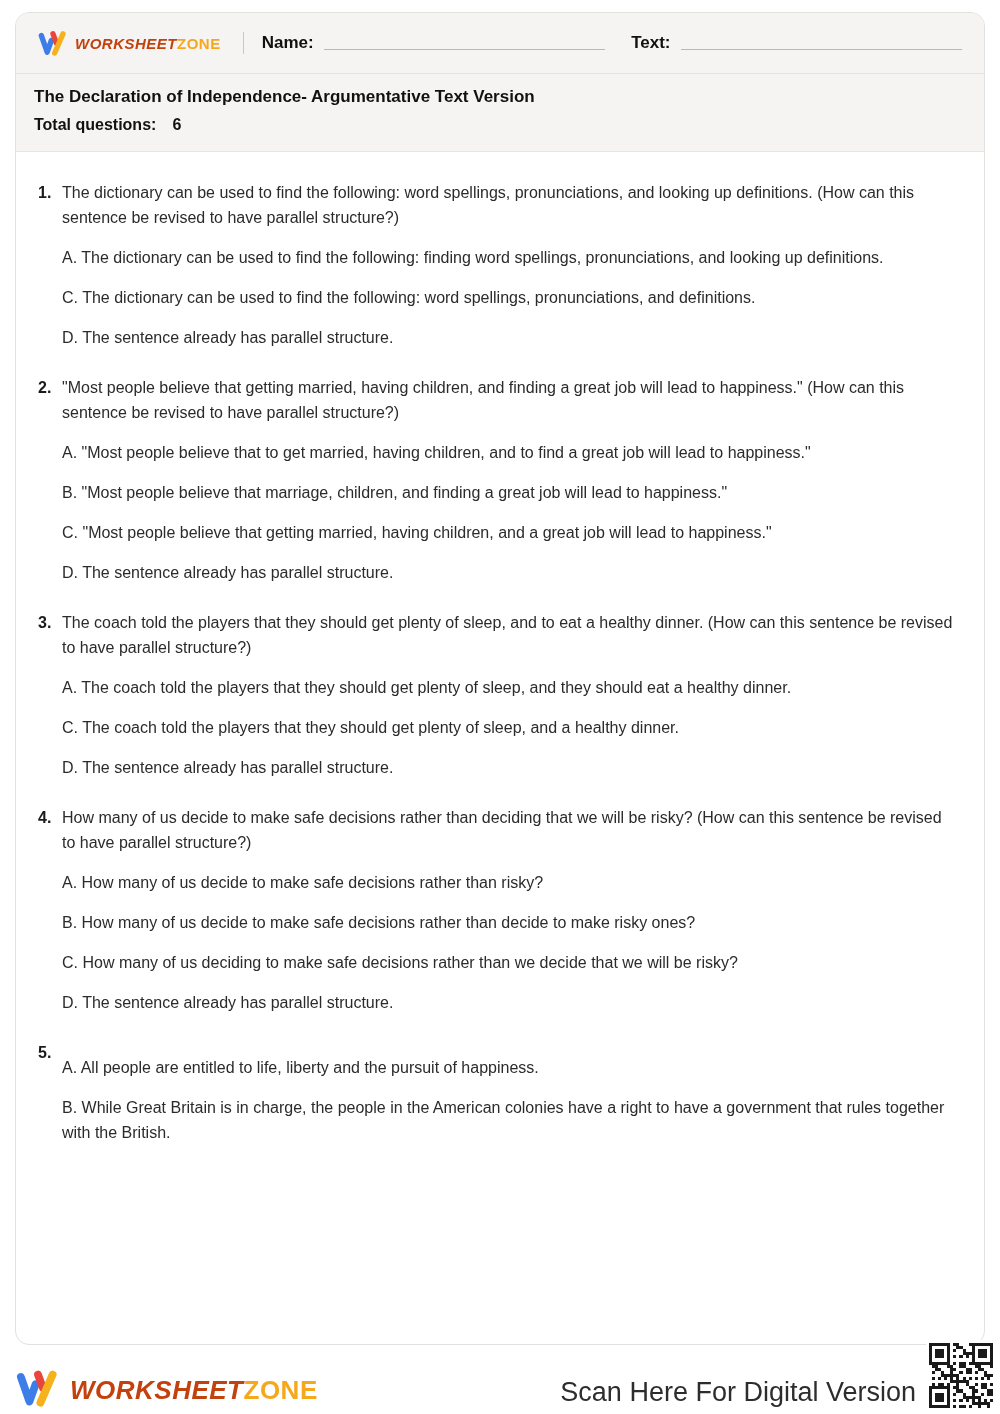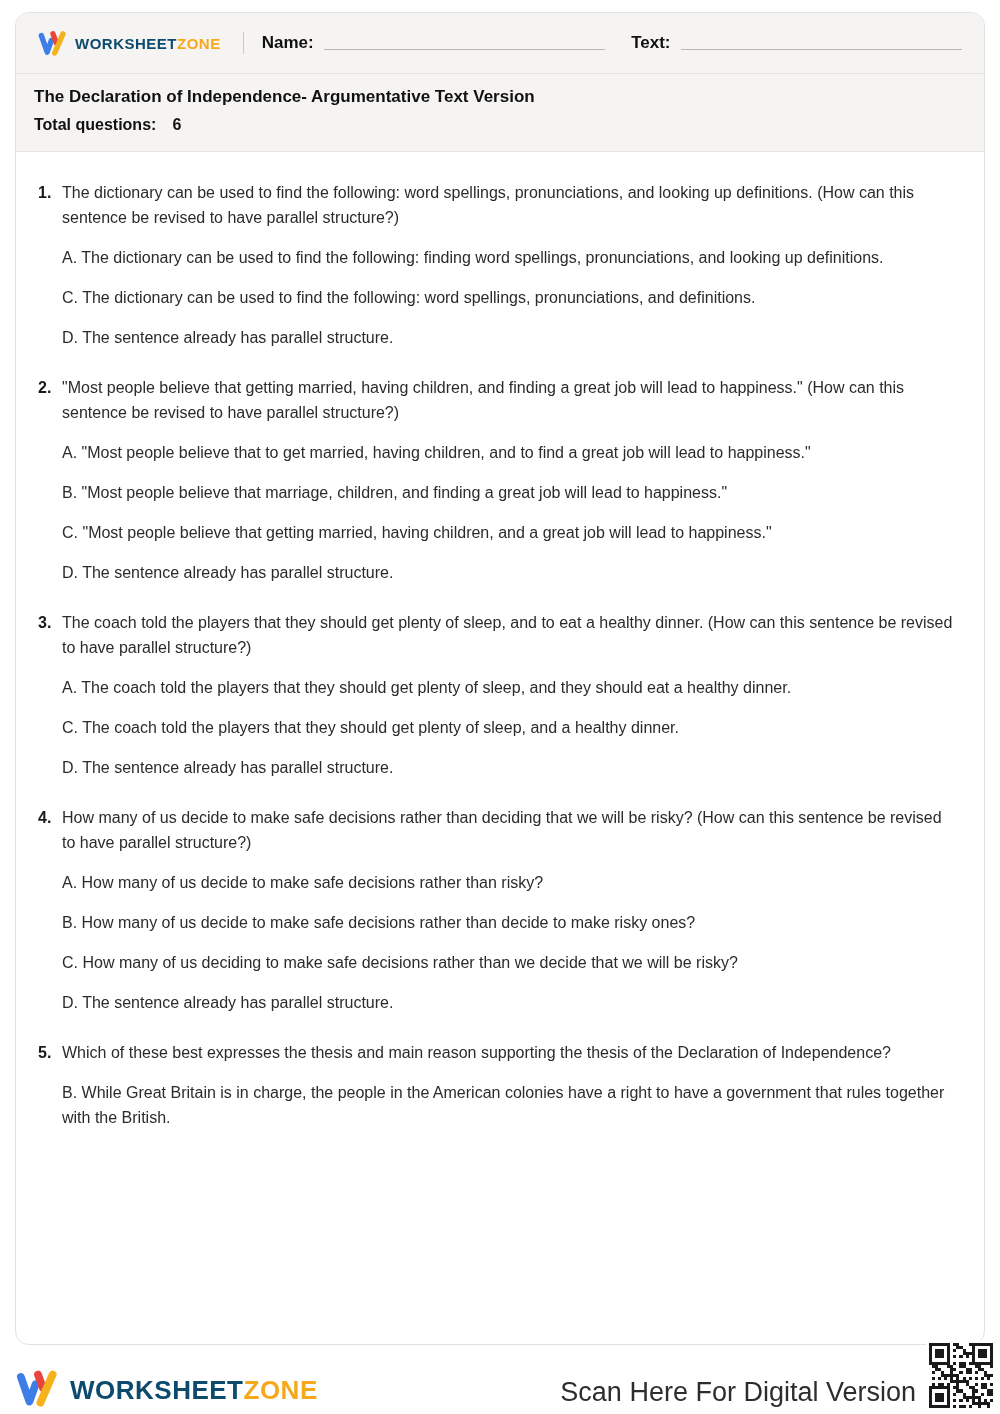--- a/index.html
+++ b/index.html
@@ -23,21 +23,21 @@
   }
   .card-header { background:#f5f4f2; border-bottom:1px solid #e6e5e2; }
   .header-row {
     display:flex; align-items:center;
     height:61px; padding:0 22px;
     border-bottom:1px solid #e3e2df;
   }
   .brand { display:flex; align-items:center; gap:7px; flex:0 0 auto; }
   .brand svg { display:block; }
   .brand-text { font-weight:bold; font-size:15px; letter-spacing:0.5px; white-space:nowrap; }
-  .brand-text .b-blue { color:#0c4a6e; }
+  .brand-text .b-blue { color:#c2410c;font-style:italic; }
   .brand-text .b-orange { color:#f6a81c; }
   .v-divider { width:1px; height:22px; background:#c9c8c6; margin:0 18px 0 22px; }
   .fill-line { flex:1 1 auto; border-bottom:1px solid #b9b8b6; height:14px; margin-left:10px; }
   .field-label { font-weight:bold; font-size:17px; color:#111; white-space:nowrap; }
   .grade-label { margin-left:26px; }
   .title-block { padding:13px 22px 17px 18px; }
   .doc-title { font-weight:bold; font-size:17px; color:#111; }
   .total-row { margin-top:9px; font-weight:bold; font-size:16px; color:#111; display:flex; }
   .total-value { margin-left:16px; }
 
@@ -138,21 +138,21 @@
           <div class="q-text">How many of us decide to make safe decisions rather than deciding that we will be risky? (How can this sentence be revised to have parallel structure?)</div>
           <div class="q-option">A. How many of us decide to make safe decisions rather than risky?</div>
           <div class="q-option">B. How many of us decide to make safe decisions rather than decide to make risky ones?</div>
           <div class="q-option">C. How many of us deciding to make safe decisions rather than we decide that we will be risky?</div>
           <div class="q-option">D. The sentence already has parallel structure.</div>
         </div>
       </div>
       <div class="question">
         <div class="q-num">5.</div>
         <div class="q-body">
-          <div class="q-text">Which of these best expresses the thesis and main reason supporting the thesis of the Declaration of Independence?</div>
+          <div class="q-option">A. All people are entitled to life, liberty and the pursuit of happiness.</div>
           <div class="q-option">B. While Great Britain is in charge, the people in the American colonies have a right to have a government that rules together with the British.</div>
         </div>
       </div>
     </div>
 </div>
 
 <div class="footer-brand">
   <span>
     <svg width="46" height="44" viewBox="0 0 36 36" fill="none">
       <path d="M4 9 L11 29 L16 15" stroke="#3d7de8" stroke-width="6.4" stroke-linecap="round" stroke-linejoin="round"></path>

